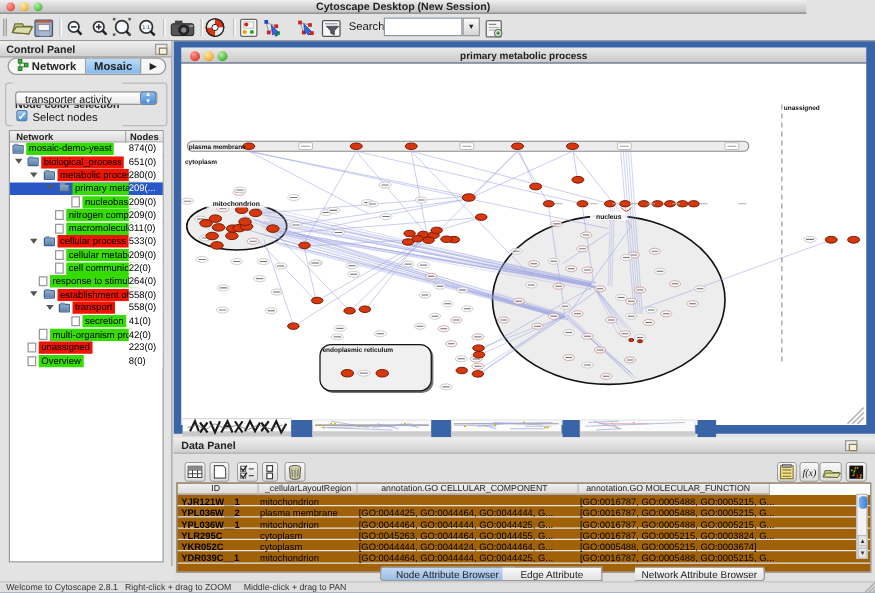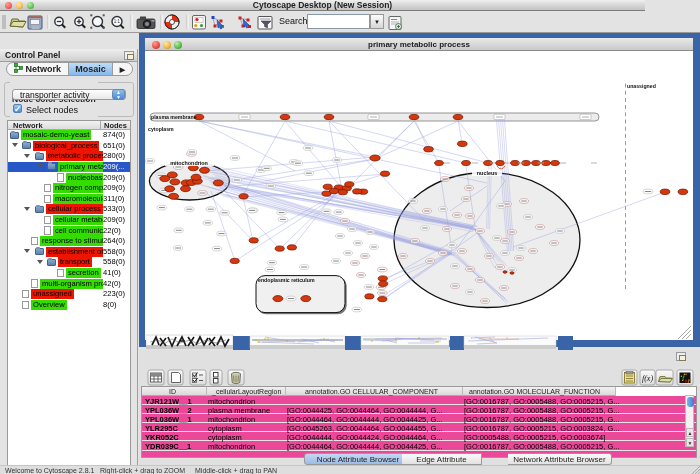--- a/index.html
+++ b/index.html
@@ -8,21 +8,21 @@
 
 #titlebar{left:0;top:0;width:645px;height:11px;background:linear-gradient(#f0f0f0,#d9d9d9 45%,#c3c3c3);border-bottom:1px solid #7d7d7d}
 #titlebar .t{width:100%;text-align:center;font-size:8.5px;font-weight:bold;color:#222;line-height:11px}
 .light{position:absolute;top:2px;width:7px;height:7px;border-radius:50%}
 
 #toolbar{left:0;top:12px;width:700px;height:21px;background:linear-gradient(#efefef,#dcdcdc);border-bottom:1px solid #9a9a9a}
 #searchlbl{left:279px;top:16px;font-size:9px;color:#111}
 #searchbox{left:307px;top:14px;width:63px;height:15px;background:#fff;border:1px solid #8899aa}
 #searcharw{left:370px;top:14px;width:14px;height:15px;background:linear-gradient(#fdfdfd,#d5d5d5);border:1px solid #999;font-size:6px;color:#222;text-align:center;line-height:14px}
 
-#cpanel{left:0;top:49px;width:138px;height:420px;background:#e3e3e3;border-right:1px solid #9f9f9f}
+#cpanel{left:0;top:33px;width:138px;height:420px;background:#e3e3e3;border-right:1px solid #9f9f9f}
 .phead{height:13px;background:linear-gradient(#efefef,#cfcfcf);border-bottom:1px solid #9f9f9f;font-size:8.5px;font-weight:bold;color:#222;line-height:13px;padding-left:5px}
 #tabs{left:6px;top:13px;width:127px;height:14px;border:1px solid #9a9a9a;border-radius:7px;background:#f6f6f6;overflow:hidden;display:flex}
 #tabs .seg{font-size:9px;font-weight:bold;color:#222;text-align:center;line-height:13px}
 #tabs .s1{width:62px;border-right:1px solid #9a9a9a}
 #tabs .s2{width:44px;background:linear-gradient(#bcdcf8,#85b8ec);border-right:1px solid #9a9a9a}
 #tabs .s3{width:19px;font-size:7px}
 #grpbox{left:4px;top:33px;width:130px;height:35px;border:1px solid #bbb;border-radius:3px}
 #grplbl{left:10px;top:28px;font-size:8.5px;font-weight:bold;color:#222;background:#e3e3e3;padding:17px 2px}
 #combo{left:12px;top:40px;width:114px;height:11px;background:linear-gradient(#ffffff,#e8e8e8);border:1px solid #999;border-radius:3px;font-size:8.5px;color:#111;line-height:10px;padding-left:7px}
 #combobtn{position:absolute;right:0;top:-1px;width:13px;height:11px;background:linear-gradient(#8ec0f0,#4a8ad8);border:1px solid #6688aa;border-radius:3px;color:#fff;font-size:5px;line-height:5px;text-align:center}
@@ -47,21 +47,21 @@
 .filei{position:absolute;top:1px;width:7px;height:8.5px;background:#fff;border:0.8px solid #999}
 
 #frame{left:139px;top:33px;width:561px;height:314px;background:#3a64a8}
 #ftitle{position:absolute;left:6px;top:5px;width:548px;height:13px;background:linear-gradient(#e9e9e9,#c9c9c9);border-bottom:1px solid #8a8a8a;text-align:center;font-size:8px;font-weight:bold;color:#222;line-height:13px}
 #canvas{position:absolute;left:6px;top:18px;width:548px;height:289px;background:#fff}
 
 #strip{left:146px;top:334px;width:427px;height:16px}
 
 #dpanel{left:139px;top:350px;width:561px;height:115px;background:#e0e0e0}
 #dphead{position:absolute;left:0;top:0;width:561px;height:13px;background:linear-gradient(#efefef,#cfcfcf);border-bottom:1px solid #aaa;font-size:8.5px;font-weight:bold;color:#222;line-height:13px;padding-left:6px}
-#dtable{position:absolute;left:2px;top:36px;width:556px;height:72px;background:#ec4899;border:1px solid #999;font-size:7.5px;overflow:hidden}
+#dtable{position:absolute;left:2px;top:36px;width:556px;height:72px;background:#a16207;border:1px solid #999;font-size:7.5px;overflow:hidden}
 .drow{position:relative;height:9.2px;border-bottom:1px solid #e4e4e4;white-space:nowrap}
 .drow b{position:absolute;left:3px;top:1px;font-weight:bold;color:#000}
 .drow .c2{position:absolute;left:66px;top:1px;color:#000}
 .drow .c3{position:absolute;left:145px;top:1px;color:#000}
 .drow .c4{position:absolute;left:322px;top:1px;color:#000}
 #dhdr{height:8.5px;background:linear-gradient(#f0f0f0,#dadada);border-bottom:1px solid #aaa;font-size:7px;color:#222}
 #dhdr span{position:absolute;top:0.5px}
 #dhdr .v{position:absolute;top:0;width:1px;height:8.5px;background:#bbb}
 
 .btab{position:absolute;top:453px;height:12px;border:1px solid #999;background:linear-gradient(#fafafa,#e2e2e2);font-size:8px;color:#222;text-align:center;line-height:11px}
@@ -745,20 +745,21 @@
     <path d="M22 3 L26 12 L30 3" fill="none" stroke="#1a1a1a" stroke-width="1.7" stroke-linejoin="miter"></path>
     <path d="M31 12 L36 3 L40 12 M33 7 L39 7" fill="none" stroke="#1a1a1a" stroke-width="1.7" stroke-linejoin="miter"></path>
     <path d="M42 3 L48 12 M48 3 L42 12" fill="none" stroke="#1a1a1a" stroke-width="1.7" stroke-linejoin="miter"></path>
     <path d="M50 11 L54 3 L58 11 L62 4" fill="none" stroke="#1a1a1a" stroke-width="1.7" stroke-linejoin="miter"></path>
     <path d="M63 4 L69 12 M69 3 L63 11" fill="none" stroke="#1a1a1a" stroke-width="1.7" stroke-linejoin="miter"></path>
     <path d="M71 11 L75 3 L79 12 L83 5" fill="none" stroke="#1a1a1a" stroke-width="1.7" stroke-linejoin="miter"></path>
     <path d="M4 8 L12 6 L18 10 L26 5 L34 9 L44 6 L52 10 L60 6 L70 9 L80 6" fill="none" stroke="#555" stroke-width="0.5"></path>
   </svg>
 
 <div class="abs" id="dpanel">
+  <div id="dphead">Data Panel</div>
   <div class="floatico" style="right:14px;top:2px"></div>
   <svg style="position:absolute;left:0;top:18px" width="561" height="18" viewBox="0 0 561 18" id="dpicons">
       <defs>
         <linearGradient id="bg1" x1="0" y1="0" x2="0" y2="1">
           <stop offset="0" stop-color="#fafafa"></stop>
           <stop offset="1" stop-color="#dcdcdc"></stop>
         </linearGradient>
       </defs>
 <rect x="9" y="2" width="16" height="15" rx="2" fill="url(#bg1)" stroke="#999" stroke-width="0.8"></rect>
 <rect x="11.5" y="5" width="11" height="9" fill="#fff" stroke="#444" stroke-width="0.8"></rect>

